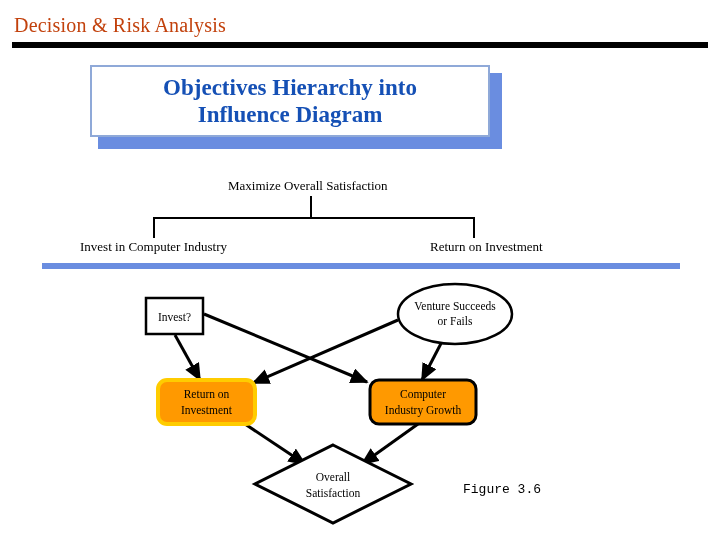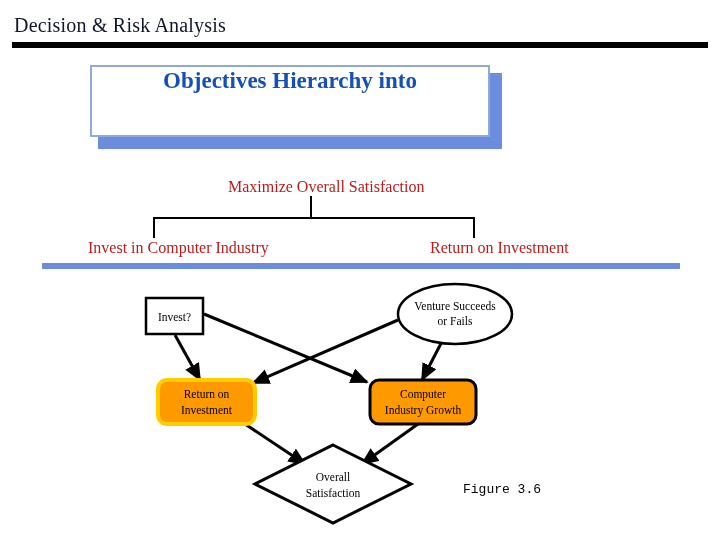--- a/index.html
+++ b/index.html
@@ -15,21 +15,21 @@
     overflow: hidden;
     font-family: "Liberation Serif", "DejaVu Serif", serif;
   }
 
   
   .hdr-title {
     position: absolute;
     left: 14px;
     top: 14px;
     font-size: 20px;
-    color: #0f172a;
+    color: #c2410c;
     letter-spacing: 0.2px;
     white-space: nowrap;
   }
   .hdr-rule {
     position: absolute;
     left: 12px;
     top: 42px;
     width: 696px;
     height: 6px;
     background: #000000;
@@ -47,37 +47,37 @@
   .card {
     position: absolute;
     left: 90px;
     top: 65px;
     width: 400px;
     height: 72px;
     background: #ffffff;
     border: 2px solid #8fa9d8;
     box-sizing: border-box;
     display: flex;
-    align-items: flex-start;
+    align-items: center;
     justify-content: center;
   }
   .card-text {
     text-align: center;
     color: #1550b5;
     font-weight: bold;
     font-size: 23px;
     line-height: 27px;
   }
   .card-text span { display: block; }
 
   
   .node-text {
     position: absolute;
-    font-size: 16px;
-    color: #b91c1c;
+    font-size: 13px;
+    color: #000000;
     white-space: nowrap;
   }
   .ln { position: absolute; background: #000000; }
 
   
   .blue-rule {
     position: absolute;
     left: 42px;
     top: 263px;
     width: 638px;
@@ -114,31 +114,32 @@
 
 <div id="slide">
 
   <div class="hdr-title">Decision &amp; Risk Analysis</div>
   <div class="hdr-rule"></div>
 
   <div class="card-shadow"></div>
   <div class="card">
     <div class="card-text">
       <span>Objectives Hierarchy into</span>
+      <span>Influence Diagram</span>
     </div>
   </div>
 
   <div class="node-text" style="left:228px; top:178px;">Maximize Overall Satisfaction</div>
 
   <div class="ln" style="left:310px; top:196px;  width:2px;   height:22px;"></div>
   <div class="ln" style="left:153px; top:217px;  width:322px; height:2px;"></div>
   <div class="ln" style="left:153px; top:217px;  width:2px;   height:21px;"></div>
   <div class="ln" style="left:473px; top:217px;  width:2px;   height:21px;"></div>
 
-  <div class="node-text" style="left:88px; top:239px;">Invest in Computer Industry</div>
+  <div class="node-text" style="left:80px; top:239px;">Invest in Computer Industry</div>
   <div class="node-text" style="left:411px; top:239px;margin-left:19px;">Return on Investment</div>
 
   <div class="blue-rule"></div>
 
   <svg id="id-svg" viewBox="0 0 720 268">
     <defs>
       <marker id="arrowhead" markerWidth="7" markerHeight="7" refX="5.4" refY="2.6" orient="auto" markerUnits="strokeWidth">
         <path d="M0,0 L6,2.6 L0,5.2 z" fill="#000000"></path>
       </marker>
     </defs>

